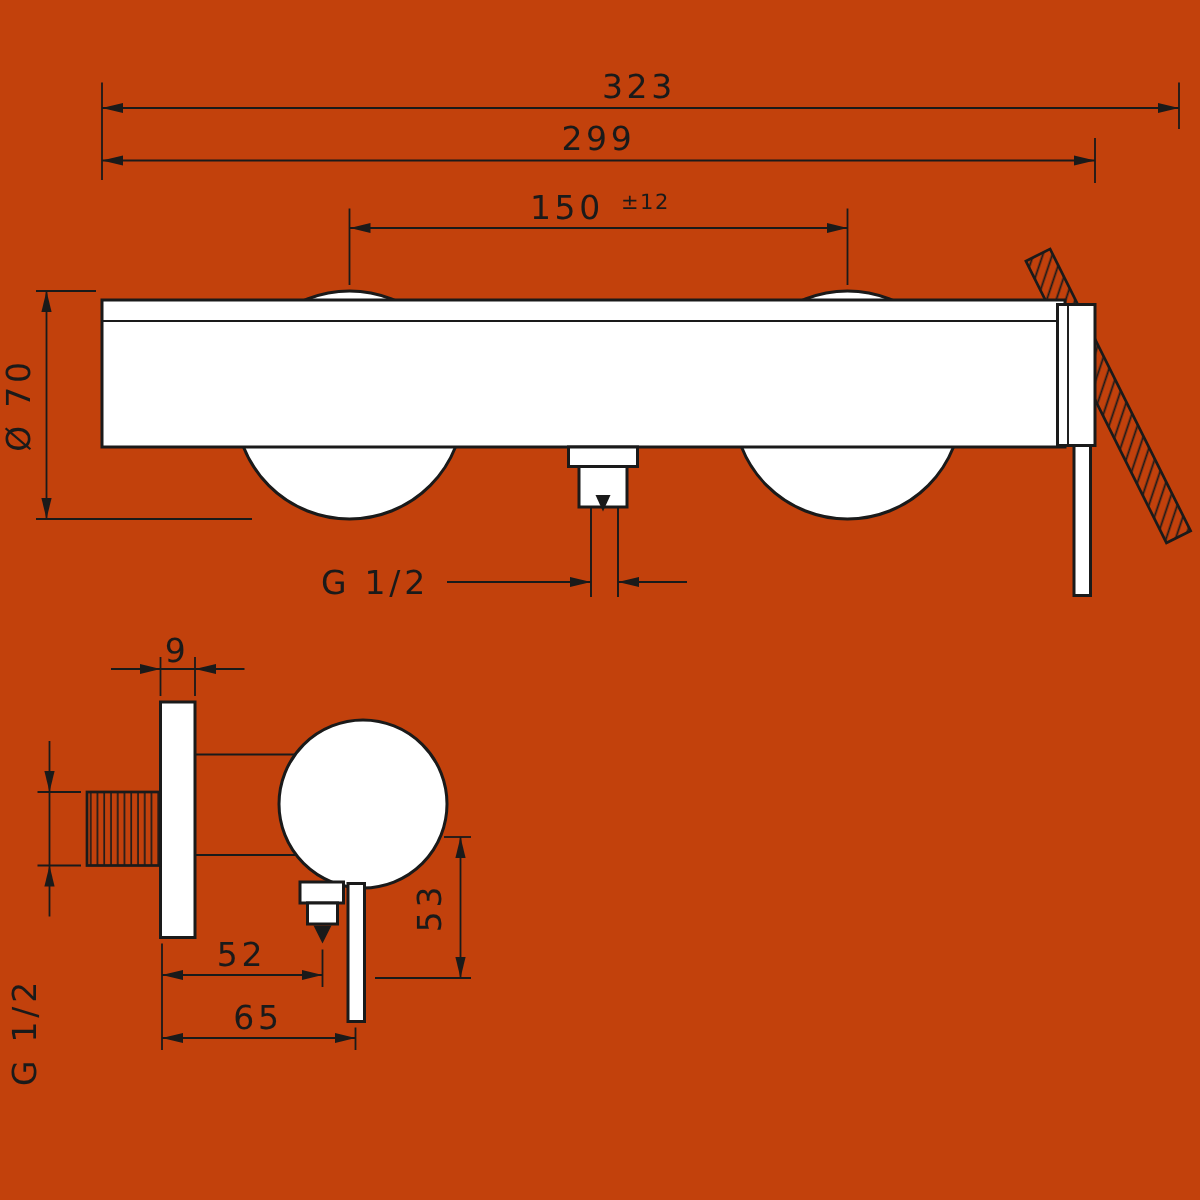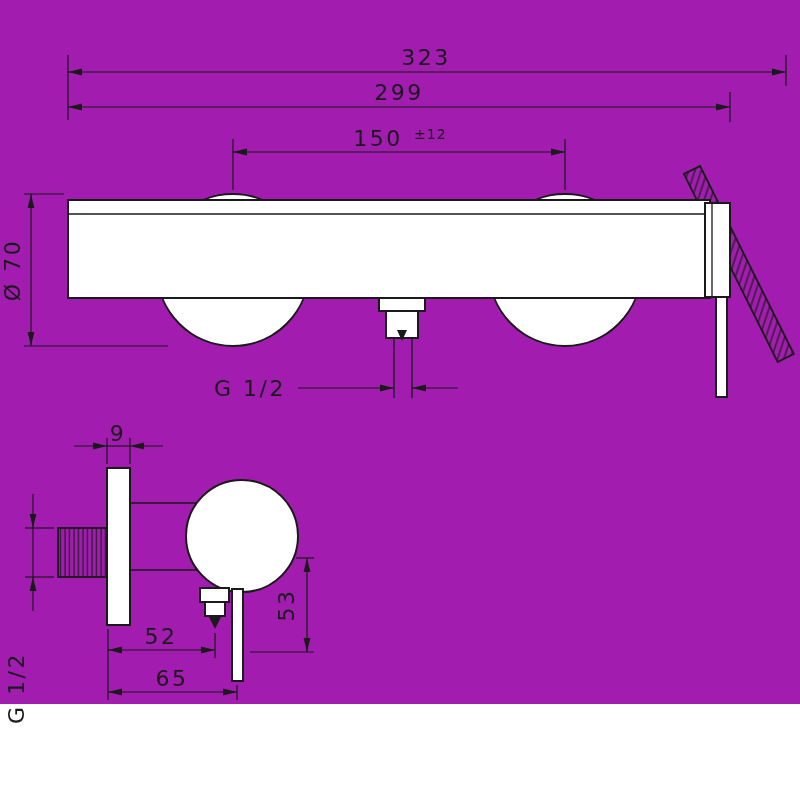--- a/index.html
+++ b/index.html
@@ -7,22 +7,22 @@
     padding: 0;
     width: 800px;
     height: 800px;
     background: #ffffff;
     overflow: hidden;
     font-family: "DejaVu Sans", sans-serif;
   }
   .stage {
     position: relative;
     width: 800px;
-    height: 704px;
-    background: #a21caf;
+    height: 800px;
+    background: #c2410c;
   }
   svg { display: block; }
   .dim {
     font-family: "DejaVu Sans", sans-serif;
     font-size: 22px;
     letter-spacing: 2.5px;
     fill: #1a1a1a;
   }
   .dim-small {
     font-family: "DejaVu Sans", sans-serif;

